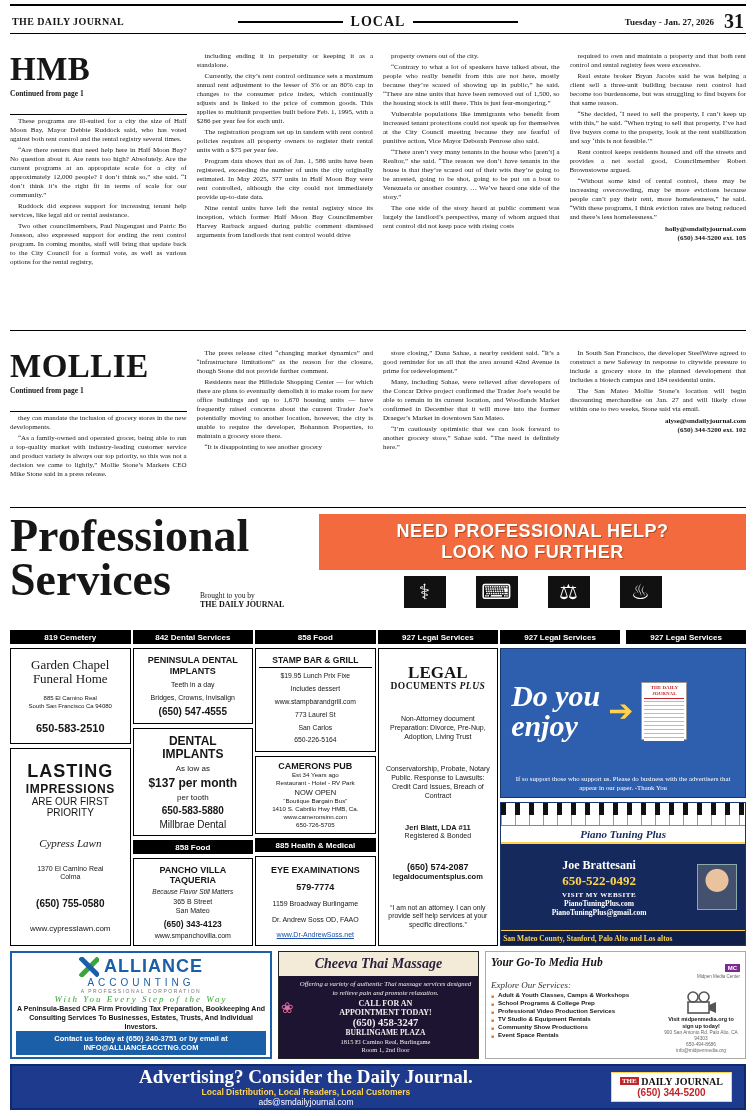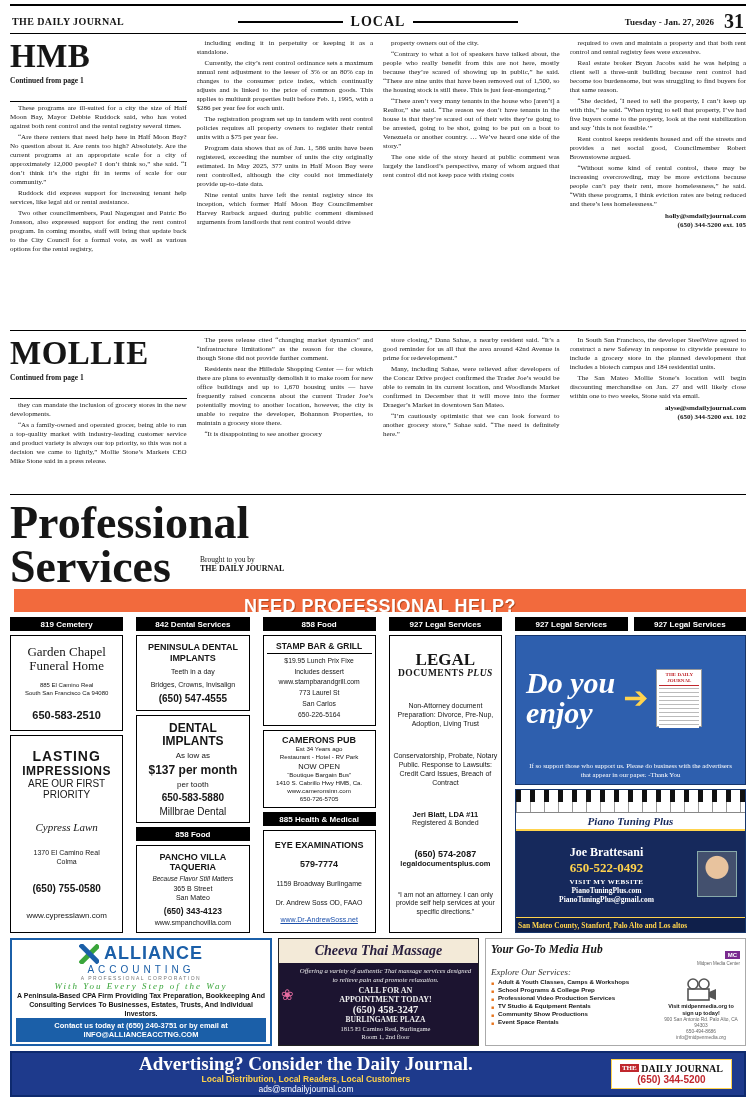--- a/index.html
+++ b/index.html
@@ -20,62 +20,62 @@
   .section-title { display:flex; align-items:center; gap:8px; font-weight:bold; font-size:14px; letter-spacing:1px; }
   .section-title::before, .section-title::after { content:""; width:105px; border-top:2.5px solid #000; }
   .date-block { text-align:right; display:flex; justify-content:flex-end; align-items:center; gap:10px; }
   .date { font-weight:bold; font-size: 9px; }
   .pgnum { font-weight:bold; font-size: 20px; }
 
   
   .article { display:flex; gap:10px; padding-top:5px; overflow:hidden; }
   .article.hmb   { height: 292px; }
   .article.mollie{ height: 156px; }
-  .art-col { flex:1 1 0; min-width:0; overflow:hidden; font-size:7px; line-height:9px; text-align:justify; }
+  .art-col { flex:1 1 0; min-width:0; overflow:hidden; font-size:7px; line-height:9px; text-align:justify;margin-top:13px; }
   .art-col p { margin:0 0 2px; text-indent:8px; }
   .headline { font-size:33px; line-height:34px; font-weight:bold; letter-spacing:.5px; font-family:"Liberation Serif",serif; }
   .continued { font-size:7.5px; font-weight:bold; margin:3px 0 2px; border-bottom:1px solid #000; padding-bottom:16px; }
   .art-col .first-p { margin-top:2px; }
   .byline { text-align:right; font-weight:bold; font-size:7px; line-height:9px; margin-top:3px; }
   .article-divider { border-top:1.5px solid #000; margin:4px 0 0; }
 
   
-  .services { display:flex; border-top:1.5px solid #000; margin-top:7px; padding-top:6px; height:118px; overflow:hidden;flex-direction:column; }
+  .services { display:flex; border-top:1.5px solid #000; margin-top:20px; padding-top:6px; height:118px; overflow:hidden; }
   .services-left { width:305px; position:relative; }
   .services-title { font-weight:bold; font-size:46px; line-height:44px; font-family:"Liberation Serif",serif; }
   .brought { position:absolute; left:190px; bottom:16px; font-size:7.5px; line-height:9px; }
   .brought b { font-size:8px; }
   .services-right { flex:1; display:flex; flex-direction:column; gap:6px; padding-left:4px; }
   .orange-banner {
     background:#f26a3d; color:#fff; text-align:center; font-family:"Liberation Sans",sans-serif;
     font-weight:bold; font-size:18px; line-height:21px; padding:7px 4px; letter-spacing:.5px;
     text-shadow: 1px 1px 0 #b34a22;
   }
   .icon-row { display:flex; justify-content:center; gap:30px; }
   .icon-box { width:42px; height:32px; background:#111; color:#fff; display:flex; align-items:center; justify-content:center; font-size:21px; }
 
   
-  .classifieds { display:flex; gap:13px; margin-top:5px; height:316px; overflow:hidden; }
+  .classifieds { display:flex; gap:2px; margin-top:5px; height:316px; overflow:hidden; }
   .cls-col { flex:1 1 0; min-width:0; display:flex; flex-direction:column; gap:4px; overflow:hidden; }
   .cls-col.double { flex:2.04 1 0; }
   .double-bars { display:flex; gap:6px; }
   .double-bars .cat-bar { flex:1; }
   .cat-bar {
     background:#000; color:#fff; font-family:"Liberation Sans",sans-serif; font-weight:bold;
     font-size:8px; line-height:9px; text-align:center; padding:2.5px 0; flex:0 0 auto;
   }
   .ad { border:1px solid #000; background:#fff; text-align:center; padding:4px 3px; overflow:hidden;
         font-family:"Liberation Sans",sans-serif; display:flex; flex-direction:column; justify-content:space-around; }
   .grow { flex:1 1 auto; }
 
   .gc-name { font-family:"Liberation Serif",serif; font-size:13px; line-height:14px; }
   .gc-addr { font-size:6px; line-height:7.5px; }
   .gc-phone { font-size:11px; font-weight:bold; margin-top:2px; }
 
-  .li-1 { font-size:14px; font-weight:bold; letter-spacing:1px; }
+  .li-1 { font-size:18px; font-weight:bold; letter-spacing:1px; }
   .li-2 { font-size:12px; font-weight:bold; letter-spacing:.5px; }
   .li-3 { font-size:10px; }
   .li-name { font-family:"Liberation Serif",serif; font-style:italic; font-size:11px; margin-top:4px; }
   .li-addr { font-size:7px; line-height:8.5px; }
   .li-phone { font-size:10px; font-weight:bold; }
   .li-web { font-size:8px; }
 
   .pd-title { font-weight:bold; font-size:9px; line-height:10.5px; }
   .pd-line { font-size:7px; line-height:9px; }
   .pd-phone { font-weight:bold; font-size:10px; }
@@ -222,20 +222,21 @@
     <div class="art-col">
       <p>including ending it in perpetuity or keeping it as a standalone.</p>
       <p>Currently, the city’s rent control ordinance sets a maximum annual rent adjustment to the lesser of 3% or an 80% cap in changes to the consumer price index, which continually adjusts and is linked to the price of common goods. This applies to multiunit properties built before Feb. 1, 1995, with a $286 per year fee for each unit.</p>
       <p>The registration program set up in tandem with rent control policies requires all property owners to register their rental units with a $75 per year fee.</p>
       <p>Program data shows that as of Jan. 1, 586 units have been registered, exceeding the number of units the city originally estimated. In May 2025, 377 units in Half Moon Bay were rent controlled, although the city could not immediately provide up-to-date data.</p>
       <p>Nine rental units have left the rental registry since its inception, which former Half Moon Bay Councilmember Harvey Rarback argued during public comment dismissed arguments from landlords that rent control would drive</p>
     </div>
     <div class="art-col">
       <p>property owners out of the city.</p>
       <p>“Contrary to what a lot of speakers have talked about, the people who really benefit from this are not here, mostly because they’re scared of showing up in public,” he said. “There are nine units that have been removed out of 1,500, so the housing stock is still there. This is just fear-mongering.”</p>
+      <p>Vulnerable populations like immigrants who benefit from increased tenant protections could not speak up for themselves at the City Council meeting because they are fearful of punitive action, Vice Mayor Deborah Penrose also said.</p>
       <p>“There aren’t very many tenants in the house who [aren’t] a Realtor,” she said. “The reason we don’t have tenants in the house is that they’re scared out of their wits they’re going to be arrested, going to be shot, going to be put on a boat to Venezuela or another country. … We’ve heard one side of the story.”</p>
       <p>The one side of the story heard at public comment was largely the landlord’s perspective, many of whom argued that rent control did not keep pace with rising costs</p>
     </div>
     <div class="art-col">
       <p>required to own and maintain a property and that both rent control and rental registry fees were excessive.</p>
       <p>Real estate broker Bryan Jacobs said he was helping a client sell a three-unit building because rent control had become too burdensome, but was struggling to find buyers for that same reason.</p>
       <p>“She decided, ‘I need to sell the property, I can’t keep up with this,” he said. “When trying to sell that property, I’ve had five buyers come to the property, look at the rent stabilization and say ‘this is not feasible.’”</p>
       <p>Rent control keeps residents housed and off the streets and provides a net social good, Councilmember Robert Brownstowne argued.</p>
       <p>“Without some kind of rental control, there may be increasing overcrowding, may be more evictions because people can’t pay their rent, more homelessness,” he said. “With these programs, I think eviction rates are being reduced and there’s less homelessness.”</p>
       <div class="byline">
@@ -372,21 +373,21 @@
           <div>365 B Street</div>
           <div>San Mateo</div>
         </div>
         <div class="pv-phone">(650) 343-4123</div>
         <div class="pv-web">www.smpanchovilla.com</div>
       </div>
     </div>
 
     <div class="cls-col">
       <div class="cat-bar">858 Food</div>
-      <div class="ad" style="height:91px">
+      <div class="ad" style="height:104px">
         <div class="st-title">STAMP BAR &amp; GRILL</div>
         <div class="st-line">$19.95 Lunch Prix Fixe</div>
         <div class="st-line">Includes dessert</div>
         <div class="st-line">www.stampbarandgrill.com</div>
         <div class="st-line">773 Laurel St</div>
         <div class="st-line">San Carlos</div>
         <div class="st-line">650-226-5164</div>
       </div>
       <div class="ad" style="height:78px">
         <div class="cp-title">CAMERONS PUB</div>

